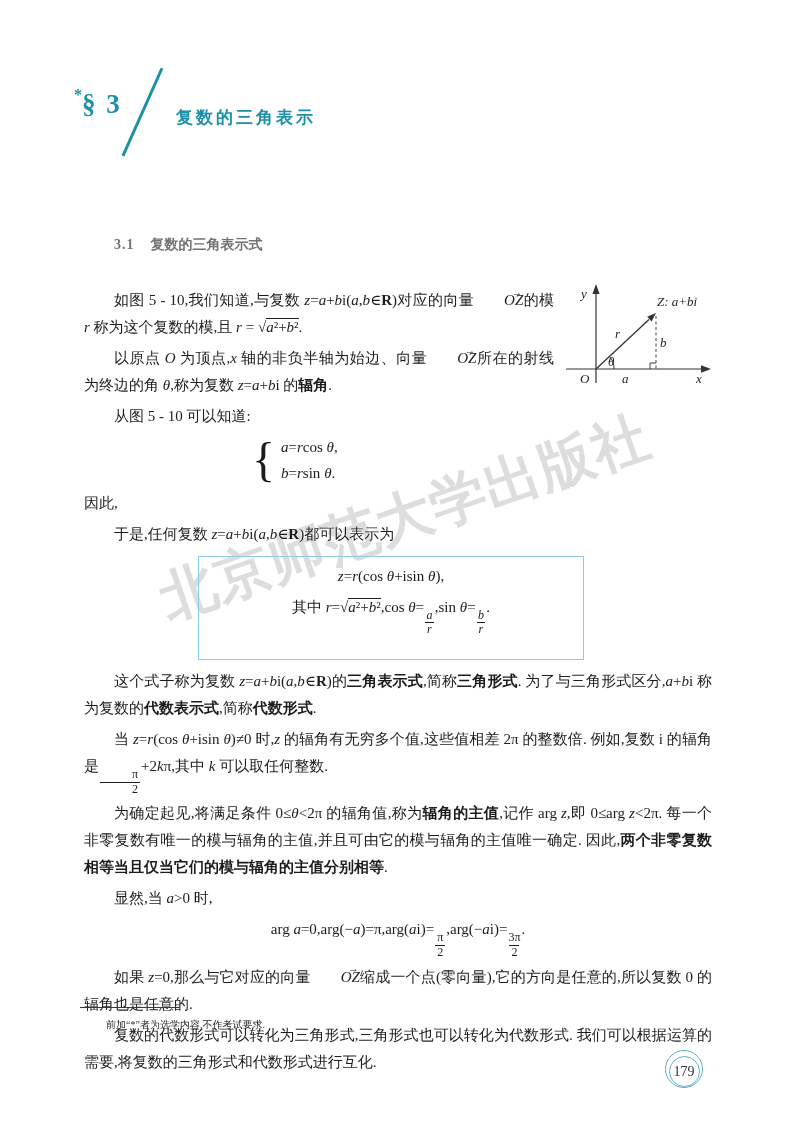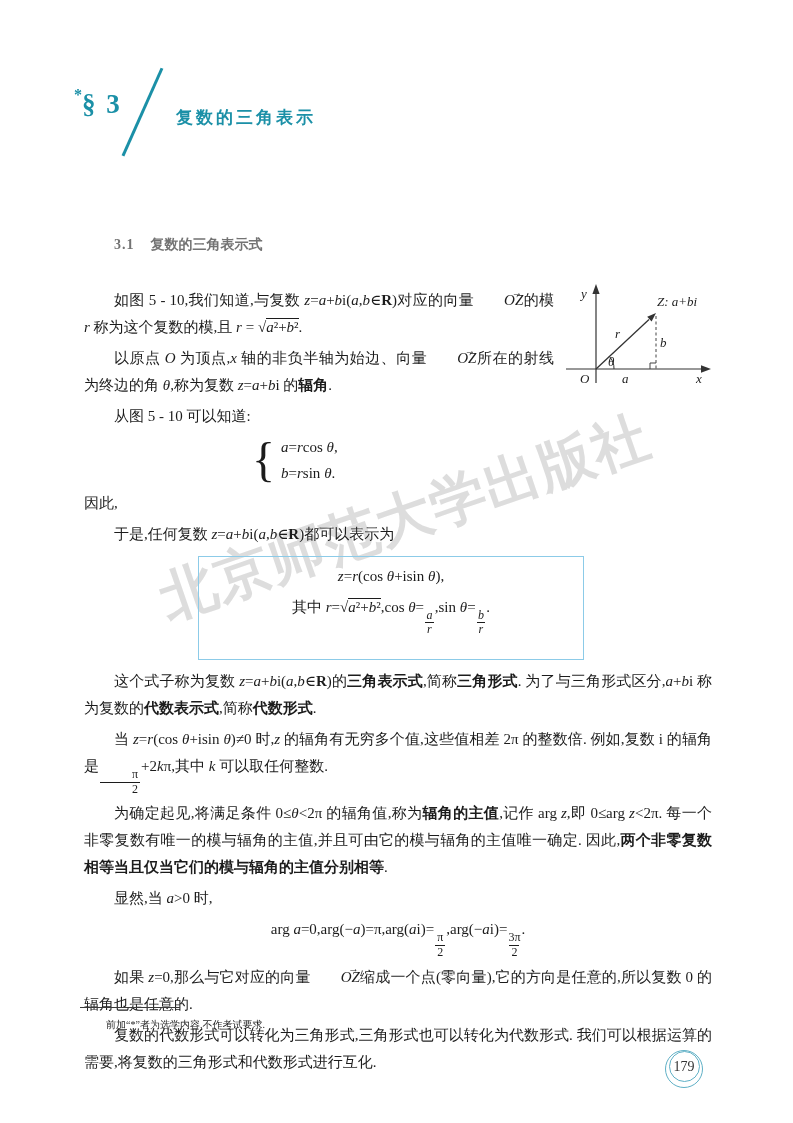--- a/index.html
+++ b/index.html
@@ -57,21 +57,21 @@
   .vec { font-style:italic; position:relative; display:inline-block; }
   .vec::after { content:"→"; position:absolute; left:50%; top:-0.78em; transform:translateX(-42%);
                 font-size:.7em; font-style:normal; }
 
   
   .footnote-rule { position:absolute; left:80px; top:1007px; width:100px; border-top:1.5px solid #3a3a3a; z-index:1; }
   .footnote { position:absolute; left:106px; top:1018px; font-size:10px; z-index:1; }
 
   
   .pagenum-outer { position:absolute; left:665px; top:1050px; width:36px; height:36px;
-                   border:1px solid #5fb0c6; border-radius:50%; display:flex; align-items:flex-start;
+                   border:1px solid #5fb0c6; border-radius:50%; display:flex; align-items:flex-end;
                    justify-content:center; z-index:1; background:#fff; }
   .pagenum-inner { width:29px; height:29px; border:1px solid #5fb0c6; border-radius:50%;
                    display:flex; align-items:center; justify-content:center; font-size:14px; color:#333; }
 </style>
 </head>
 <body>
 
 <div class="page">
 
   <div class="watermark">北京师范大学出版社</div>

